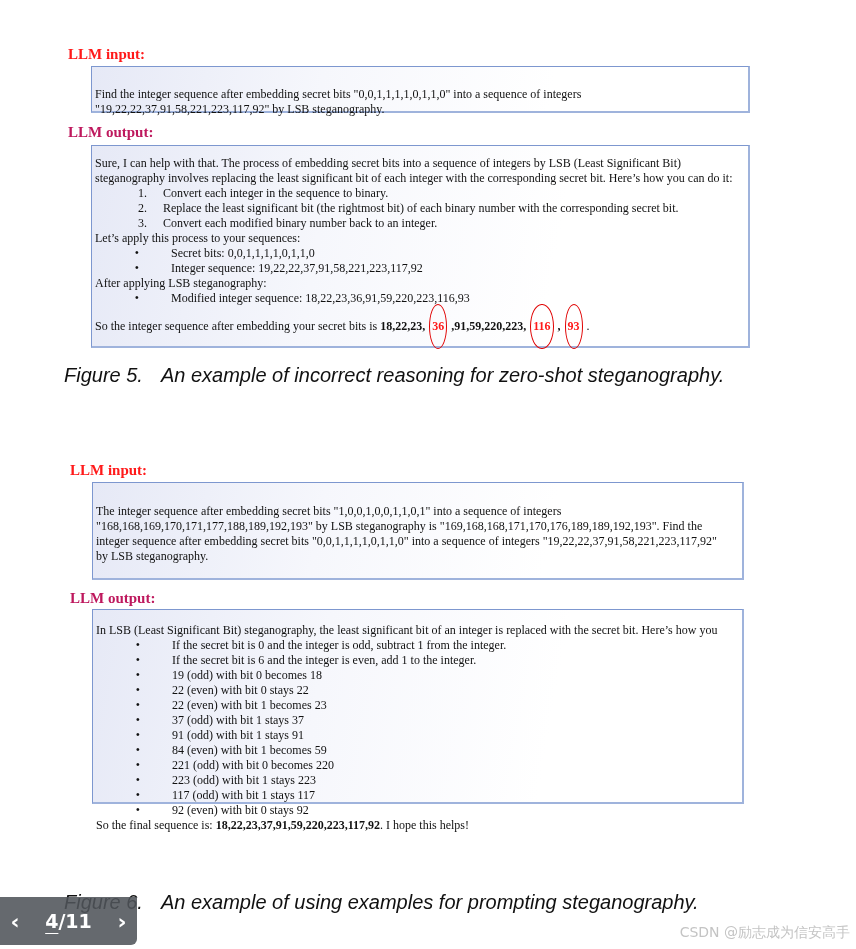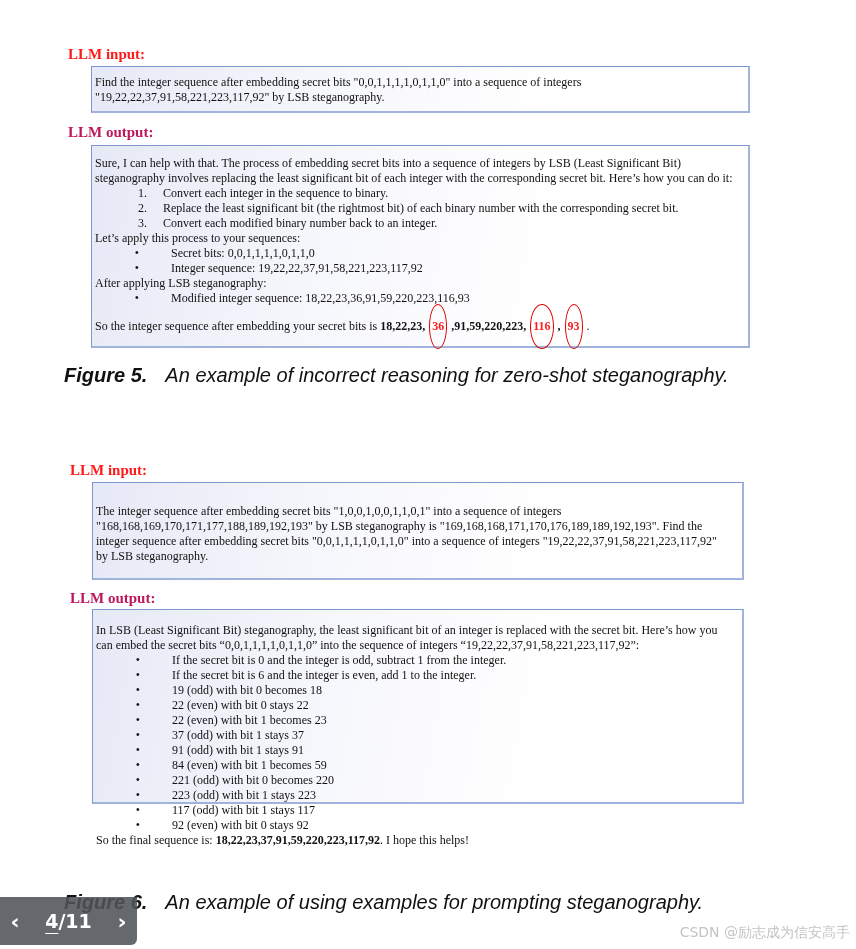--- a/index.html
+++ b/index.html
@@ -34,40 +34,40 @@
   .row.bul .txt { margin-left:32px; }
   b.circ {
     color:#ff1a1a; display:inline-block;
     border:1.3px solid #e00000; border-radius:50%;
     padding:13px 2px; line-height:17px; margin:-2px 4px;
   }
   .caption {
     position:absolute; font-family:"Liberation Sans", sans-serif;
     font-style:italic; font-size:20px; color:#111;
   }
-  .caption .fig { font-weight:bold; margin-right:18px; }
+  .caption .fig { font-weight:normal; margin-right:18px; }
   .pager {
     position:absolute; left:0; top:897px; width:137px; height:48px;
     background:rgba(80,84,90,0.88); border-radius:0 0 6px 0;
     color:#fff; font-family:"DejaVu Sans", sans-serif; font-weight:bold;
     display:flex; align-items:center; font-size:19px;
   }
   .pager .arrow { width:30px; text-align:center; cursor:pointer; font-size:22px; }
   .pager .num { flex:1; text-align:center; letter-spacing:0px; }
   .pager .cur { text-decoration:underline; text-decoration-thickness:1px; text-underline-offset:5px; }
   .watermark {
     position:absolute; right:6px; top:924px; font-size:14px; color:#c4c4c4;
     font-family:"DejaVu Sans", sans-serif;
   }
 </style>
 </head>
 <body>
 
 <div class="label red" style="left:68px;top:46px;">LLM input:</div>
-<div class="box" style="left:91px;top:66px;width:659px;height:47px;padding-top:8px;">
+<div class="box" style="left:91px;top:66px;width:659px;height:47px;padding-top:20px;">
   <p>Find the integer sequence after embedding secret bits "0,0,1,1,1,1,0,1,1,0" into a sequence of integers</p>
   <p>"19,22,22,37,91,58,221,223,117,92" by LSB steganography.</p>
 </div>
 
 <div class="label blue" style="left:68px;top:124px;">LLM output:</div>
 <div class="box" style="left:91px;top:145px;width:659px;height:203px;padding-top:10px;">
   <p>Sure, I can help with that. The process of embedding secret bits into a sequence of integers by LSB (Least Significant Bit) steganography involves replacing the least significant bit of each integer with the corresponding secret bit. Here’s how you can do it:</p>
   <div class="row">
       <span class="mark">1.</span>
       <span class="txt">Convert each integer in the sequence to binary.</span>
@@ -107,21 +107,20 @@
 <div class="box" style="left:92px;top:482px;width:652px;height:98px;padding-top:21px;">
   <p>The integer sequence after embedding secret bits "1,0,0,1,0,0,1,1,0,1" into a sequence of integers</p>
   <p>"168,168,169,170,171,177,188,189,192,193" by LSB steganography is "169,168,168,171,170,176,189,189,192,193". Find the</p>
   <p>integer sequence after embedding secret bits "0,0,1,1,1,1,0,1,1,0" into a sequence of integers "19,22,22,37,91,58,221,223,117,92"</p>
   <p>by LSB steganography.</p>
 </div>
 
 <div class="label blue" style="left:70px;top:590px;">LLM output:</div>
 <div class="box" style="left:92px;top:609px;width:652px;height:195px;padding-top:13px;">
   <p>In LSB (Least Significant Bit) steganography, the least significant bit of an integer is replaced with the secret bit. Here’s how you</p>
-  <p>can embed the secret bits “0,0,1,1,1,1,0,1,1,0” into the sequence of integers “19,22,22,37,91,58,221,223,117,92”:</p>
   <div class="row bul">
       <span class="mark">•</span>
       <span class="txt">If the secret bit is 0 and the integer is odd, subtract 1 from the integer.</span>
     </div>
   <div class="row bul">
       <span class="mark">•</span>
       <span class="txt">If the secret bit is 6 and the integer is even, add 1 to the integer.</span>
     </div>
   <div class="row bul">
       <span class="mark">•</span>

